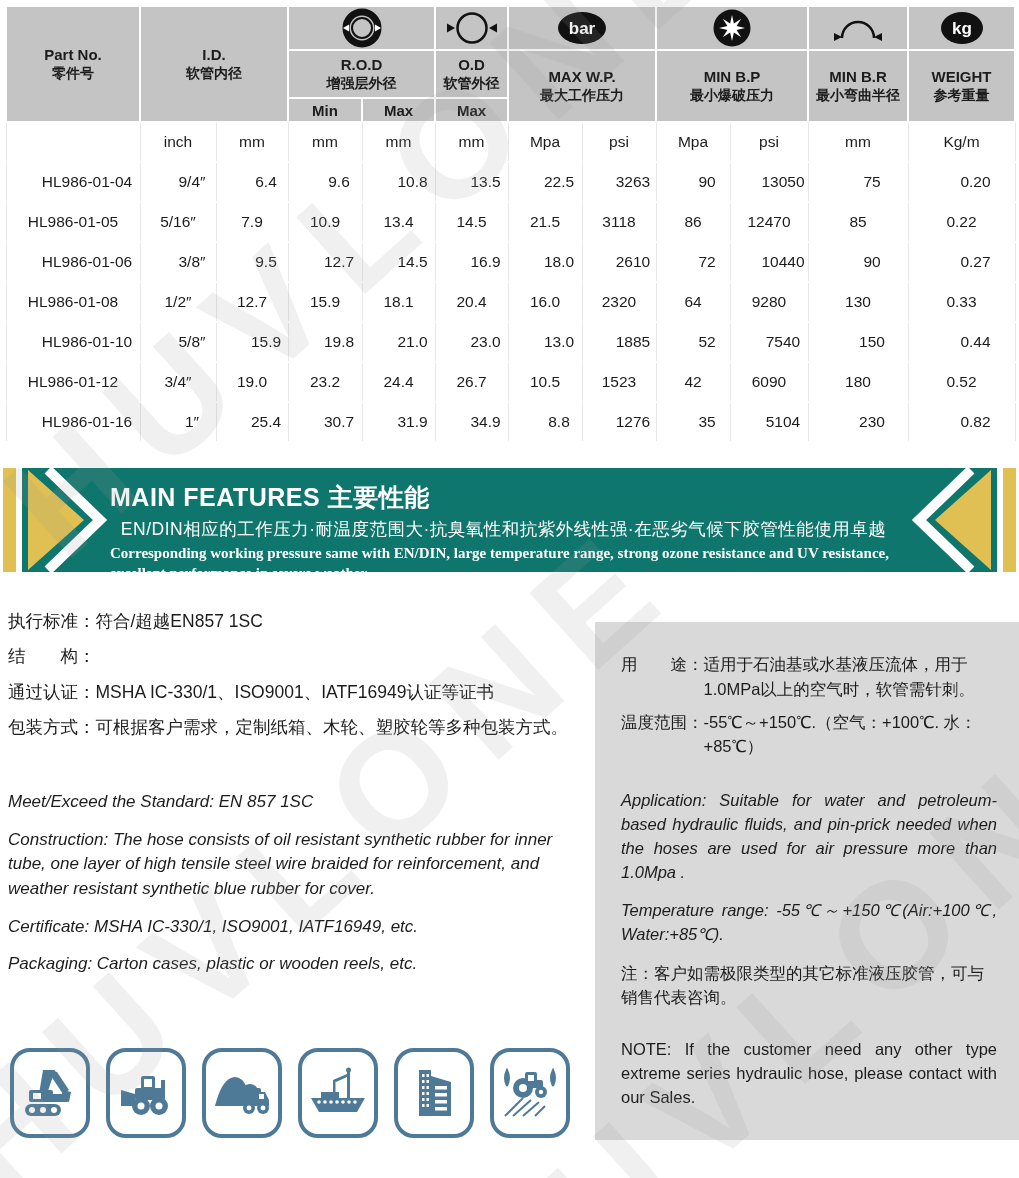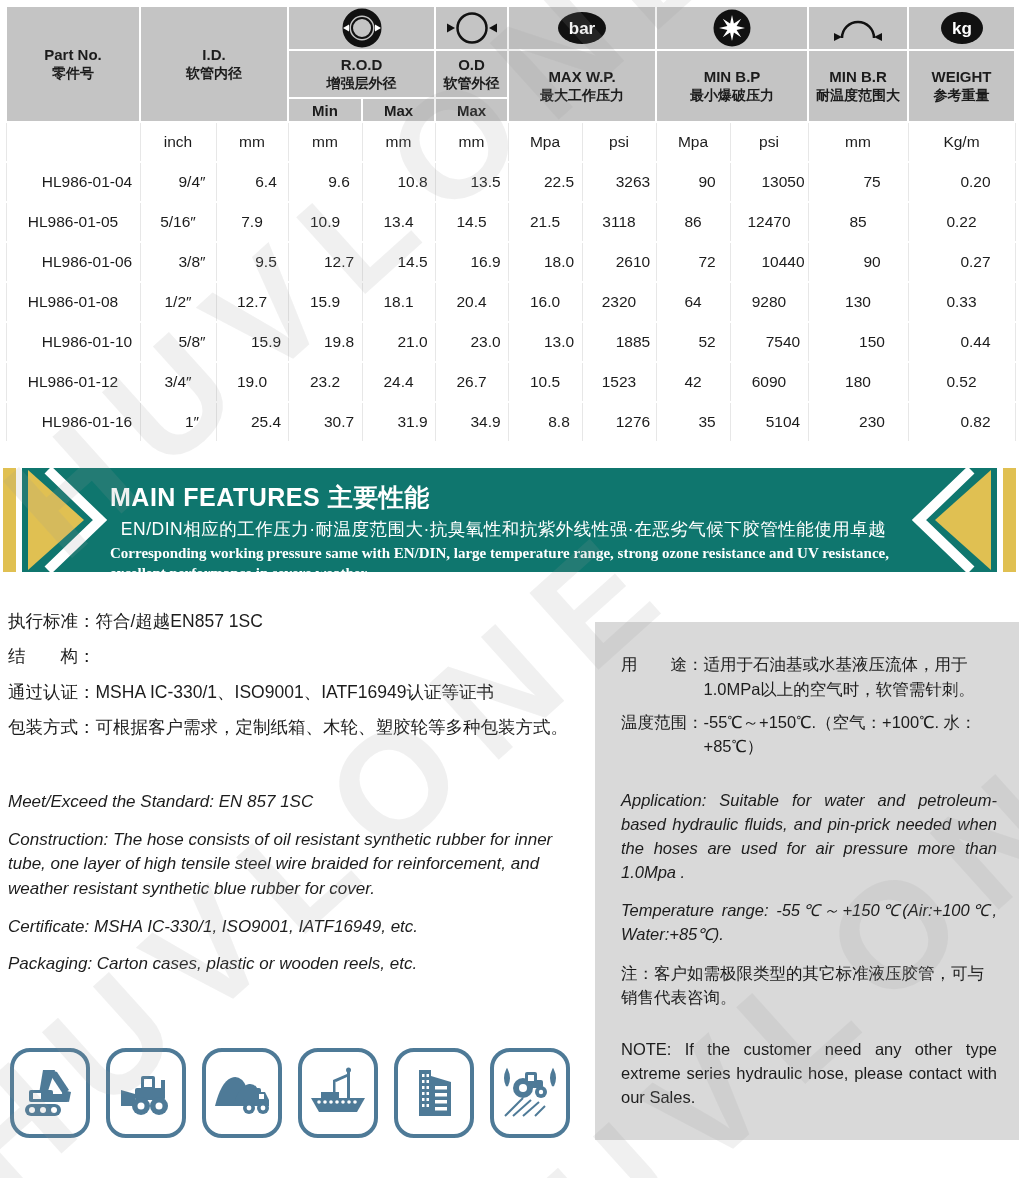--- a/index.html
+++ b/index.html
@@ -183,21 +183,21 @@
         <th colspan="2" rowspan="2">
           <div class="hdr-en">MAX W.P.</div>
           <div class="hdr-cn">最大工作压力</div>
         </th>
         <th colspan="2" rowspan="2">
           <div class="hdr-en">MIN B.P</div>
           <div class="hdr-cn">最小爆破压力</div>
         </th>
         <th rowspan="2">
           <div class="hdr-en">MIN B.R</div>
-          <div class="hdr-cn">耐温度范围大</div>
+          <div class="hdr-cn">最小弯曲半径</div>
         </th>
         <th rowspan="2">
           <div class="hdr-en">WEIGHT</div>
           <div class="hdr-cn">参考重量</div>
         </th>
       </tr>
       <tr class="h-minmax">
         <th>Min</th>
         <th>Max</th>
         <th>Max</th>

